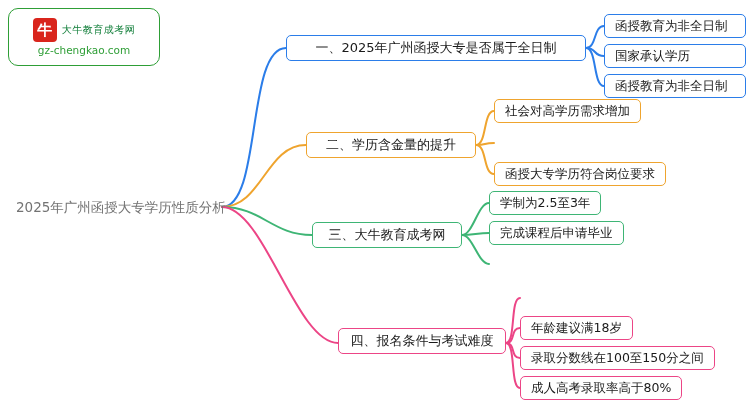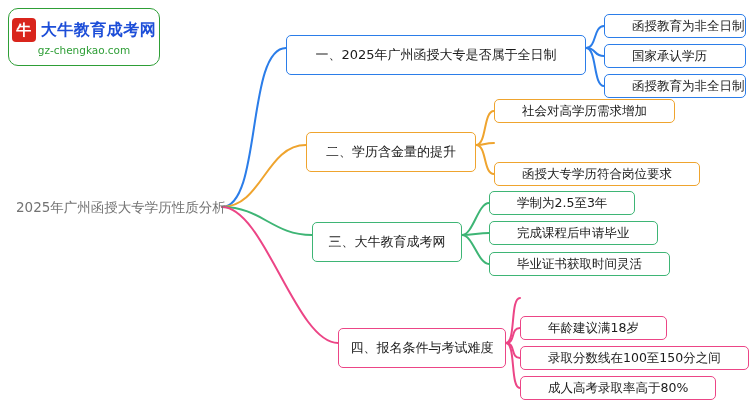--- a/index.html
+++ b/index.html
@@ -2,37 +2,37 @@
 <html><head>
 <meta charset="utf-8">
 <style>
   *{margin:0;padding:0;box-sizing:border-box}
   body{background:#fff}
   .stage{position:relative;width:750px;height:410px;background:#ffffff;
          font-family:"DejaVu Sans","Liberation Sans",sans-serif;overflow:hidden}
   .edges{position:absolute;left:0;top:0;width:750px;height:410px;pointer-events:none;z-index:1}
   .node{position:absolute;display:flex;align-items:center;justify-content:center;
         background:#fff;border:1.6px solid #999;border-radius:5px;font-size:13px;
-        color:#1a1a1a;white-space:nowrap;padding:0 27px;z-index:2}
-  .branch{height:40px}
+        color:#1a1a1a;white-space:nowrap;padding:0 10px;z-index:2}
+  .branch{height:26px}
   .leaf{height:24px;font-size:12.5px}
   .w142{width:142px;justify-content:flex-start}
   .b0{border-color:#2b7de9}
   .b1{border-color:#efa42e}
   .b2{border-color:#3eb575}
   .b3{border-color:#ec4586}
   .root-label{position:absolute;left:16px;top:199px;font-size:13.5px;color:#737373;
               white-space:nowrap;z-index:2;line-height:17px}
   .logo{position:absolute;left:8px;top:8px;width:152px;height:58px;border:1px solid #2e9e36;
         border-radius:10px;display:flex;flex-direction:column;align-items:center;
         justify-content:center;gap:2px;z-index:3;background:#fff;cursor:pointer}
   .logo-row{display:flex;align-items:center;gap:5px}
   .logo-mark{width:24px;height:24px;background:#d9251c;color:#fff;border-radius:4px;
              display:flex;align-items:center;justify-content:center;font-size:15px;font-weight:bold}
-  .logo-title{color:#1d4ed8;font-weight:bold;font-size:16px;letter-spacing:.5px}
+  .logo-title{color:#15803d;font-weight:normal;font-size:10px;letter-spacing:.5px}
   .logo-sub{color:#2e9e36;font-size:10.5px}
 </style>
 </head>
 <body>
 
 <div class="stage">
 
   <svg class="edges" viewBox="0 0 750 410" fill="none" stroke-width="2" stroke-linecap="round">
 
     <path d="M222,207 C262,207 246,48 286,48" stroke="#2b7de9"></path>
@@ -75,19 +75,18 @@
 
   <div class="node leaf b0 w142" style="left:604px;top:14px">函授教育为非全日制</div>
   <div class="node leaf b0 w142" style="left:604px;top:44px">国家承认学历</div>
   <div class="node leaf b0 w142" style="left:604px;top:74px">函授教育为非全日制</div>
 
   <div class="node leaf b1" style="left:494px;top:99px">社会对高学历需求增加</div>
   <div class="node leaf b1" style="left:494px;top:162px">函授大专学历符合岗位要求</div>
 
   <div class="node leaf b2" style="left:489px;top:191px">学制为2.5至3年</div>
   <div class="node leaf b2" style="left:489px;top:221px">完成课程后申请毕业</div>
-  <div class="node leaf b2" style="left:489px;top:252px">毕业证书获取时间灵活</div>
 
   <div class="node leaf b3" style="left:520px;top:316px">年龄建议满18岁</div>
   <div class="node leaf b3" style="left:520px;top:346px">录取分数线在100至150分之间</div>
   <div class="node leaf b3" style="left:520px;top:376px">成人高考录取率高于80%</div>
 
 </div>
 
 </body></html>

